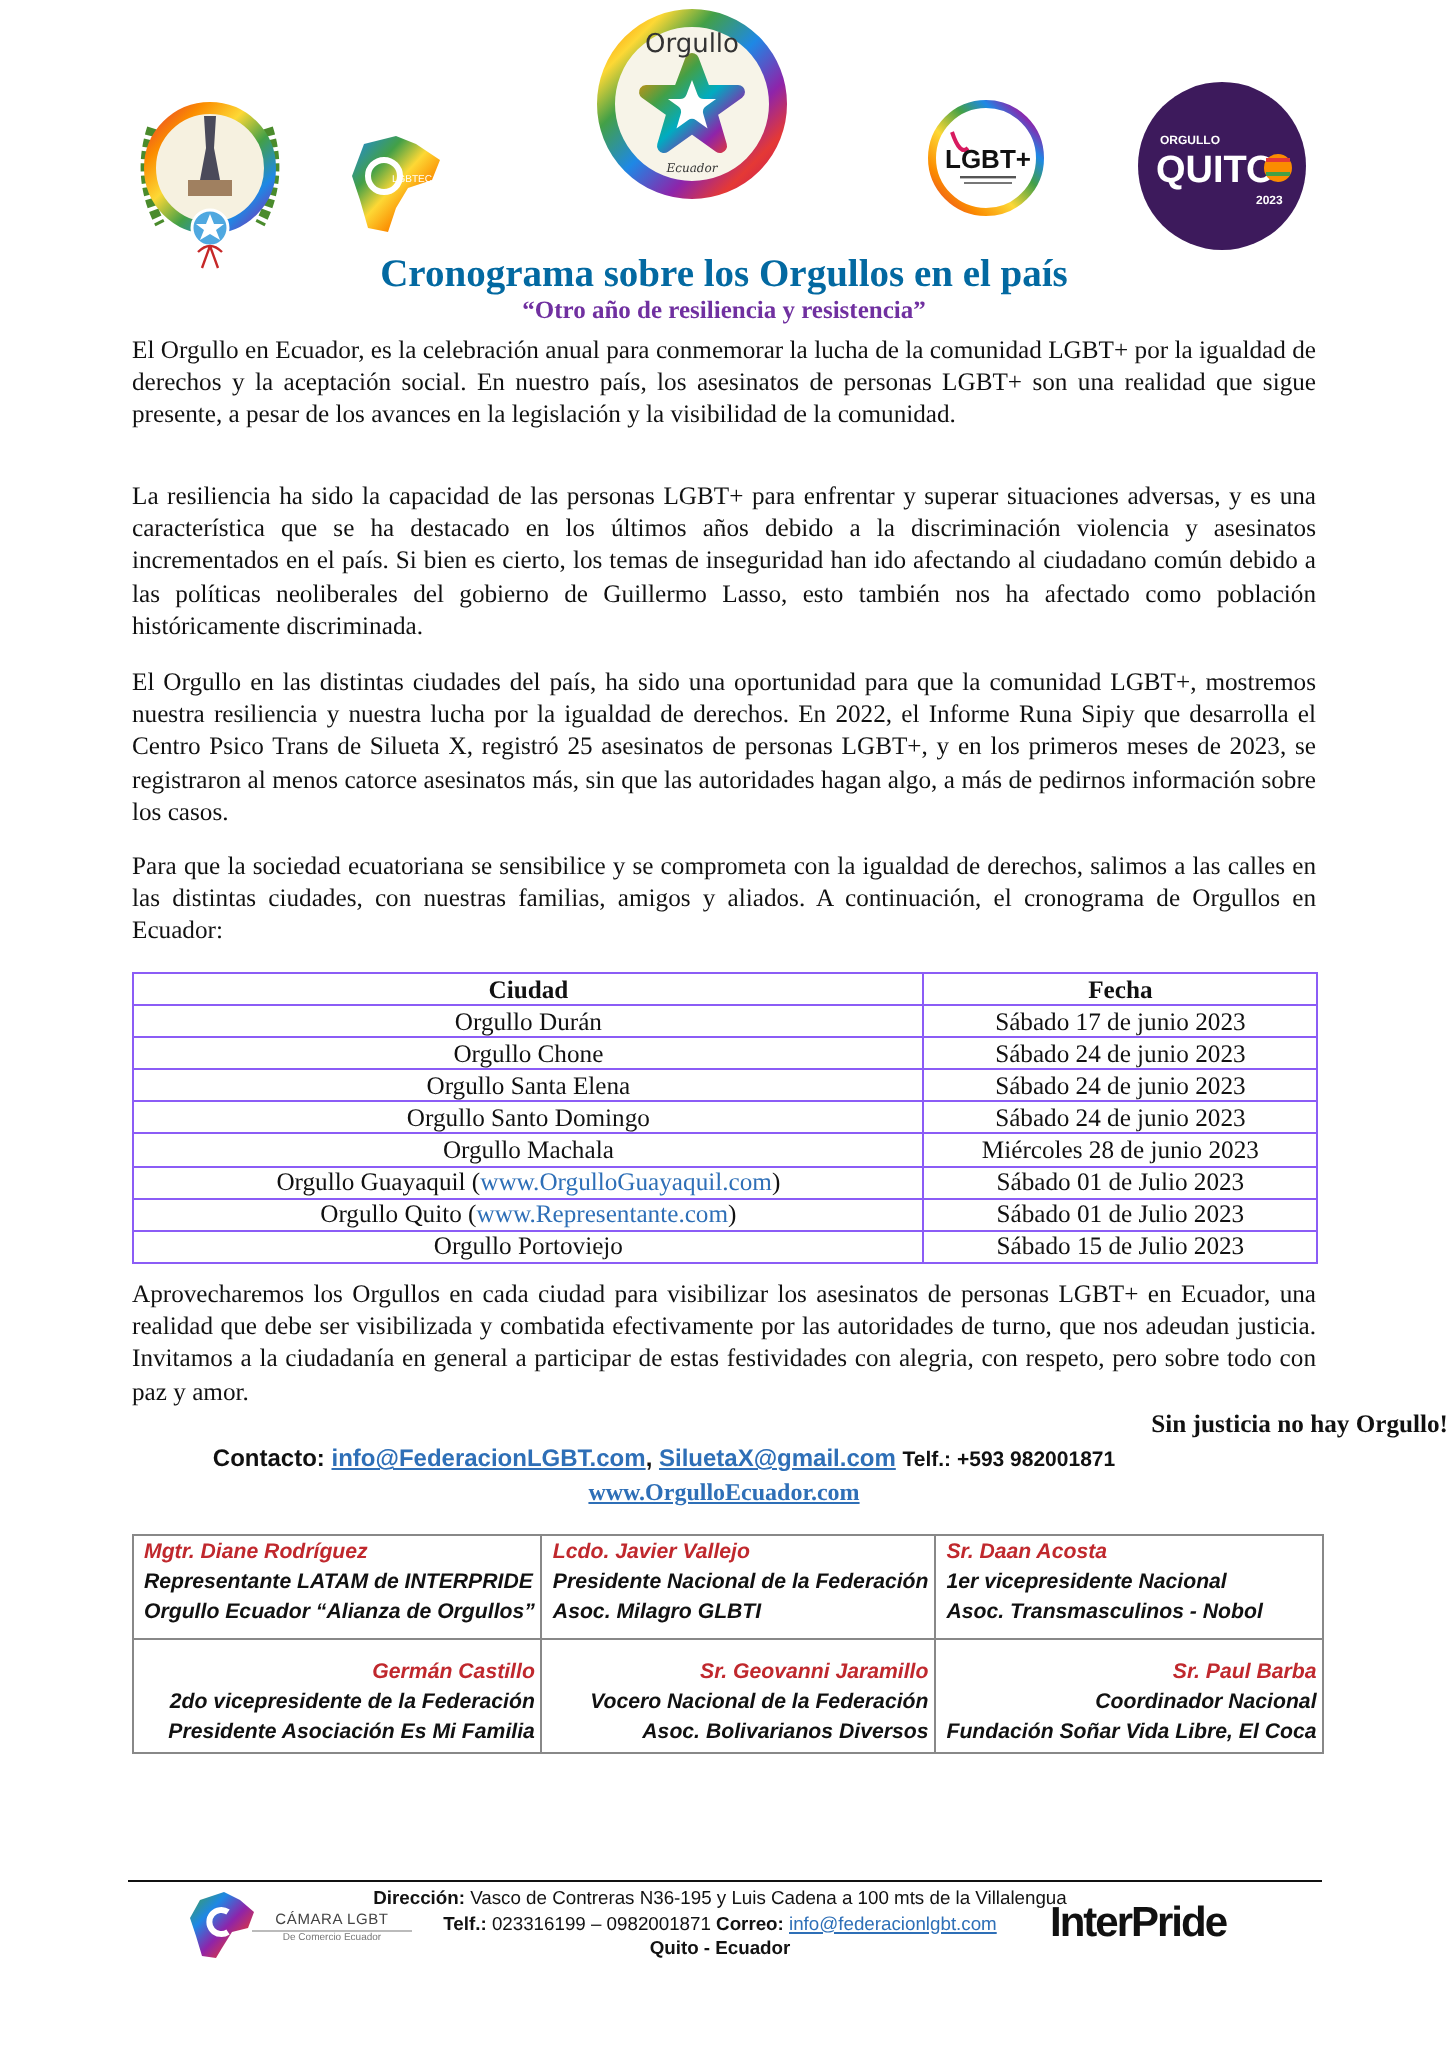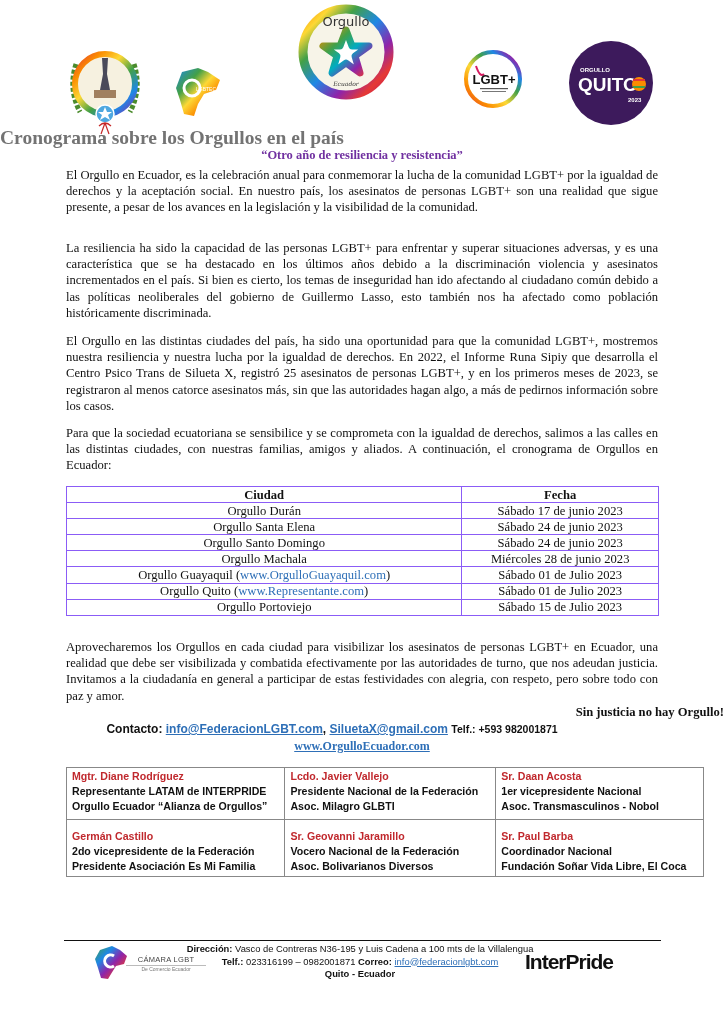--- a/index.html
+++ b/index.html
@@ -4,22 +4,22 @@
   <style>
     * { margin: 0; padding: 0; box-sizing: border-box; }
     html, body { width: 724px; height: 1024px; background: #ffffff; overflow: hidden; }
     body { position: relative; font-family: "Liberation Serif", serif; color: #111; }
 
     .logo { position: absolute; }
     .logo svg { display: block; }
 
     .title {
       position: absolute; left: 0; width: 724px; top: 127px;
-      font-family: "Liberation Serif", serif;
-      font-weight: bold; font-size: 19.5px; color: #737373;
+      text-align: center; font-family: "Liberation Serif", serif;
+      font-weight: bold; font-size: 19.5px; color: #0369a1;
     }
     .subtitle {
       position: absolute; left: 0; width: 724px; top: 148px;
       text-align: center; font-family: "Liberation Serif", serif;
       font-weight: bold; font-size: 12.5px; color: #7030a0;
     }
 
     .para {
       position: absolute; left: 66px; width: 592px;
       font-family: "Liberation Serif", serif; font-size: 12.6px;
@@ -59,25 +59,26 @@
       position: absolute; left: 0; width: 724px; top: 739px; text-align: center;
       font-family: "Liberation Serif", serif; font-weight: bold; font-size: 12px;
     }
 
     table.signers {
       position: absolute; left: 66px; top: 767px; width: 593px;
       border-collapse: collapse; font-family: "Liberation Sans", sans-serif;
       font-size: 10.6px; font-weight: bold; color: #111;
     }
     table.signers td {
-      border: 1px solid #888; vertical-align: top; padding: 1px 17px 1px 5px;
+      border: 1px solid #888; vertical-align: top; padding: 1px 3px 1px 5px;
       line-height: 15.2px;
+      font-style: italic;
     }
     table.signers tr.r1 td { height: 52px; }
-    table.signers tr.r2 td { height: 56px; padding-top: 9px; }
+    table.signers tr.r2 td { height: 56px; padding-top: 9px; text-align: right; }
     table.signers col.s1 { width: 206px; }
     table.signers col.s2 { width: 199px; }
     table.signers col.s3 { width: 188px; }
     .signer-name { color: #c0282d; display: block; white-space: nowrap; }
     .signer-line { display: block; white-space: nowrap; }
 
     .footer-rule {
       position: absolute; left: 64px; width: 597px; top: 940px; height: 0;
       border-top: 1.5px solid #111;
     }
@@ -220,20 +221,24 @@
       <th>Ciudad</th>
       <th>Fecha</th>
     </tr>
   </thead>
   <tbody>
     <tr>
       <td><span>Orgullo Durán</span></td>
       <td>Sábado 17 de junio 2023</td>
     </tr>
     <tr>
+      <td><span>Orgullo Chone</span></td>
+      <td>Sábado 24 de junio 2023</td>
+    </tr>
+    <tr>
       <td><span>Orgullo Santa Elena</span></td>
       <td>Sábado 24 de junio 2023</td>
     </tr>
     <tr>
       <td><span>Orgullo Santo Domingo</span></td>
       <td>Sábado 24 de junio 2023</td>
     </tr>
     <tr>
       <td><span>Orgullo Machala</span></td>
       <td>Miércoles 28 de junio 2023</td>

